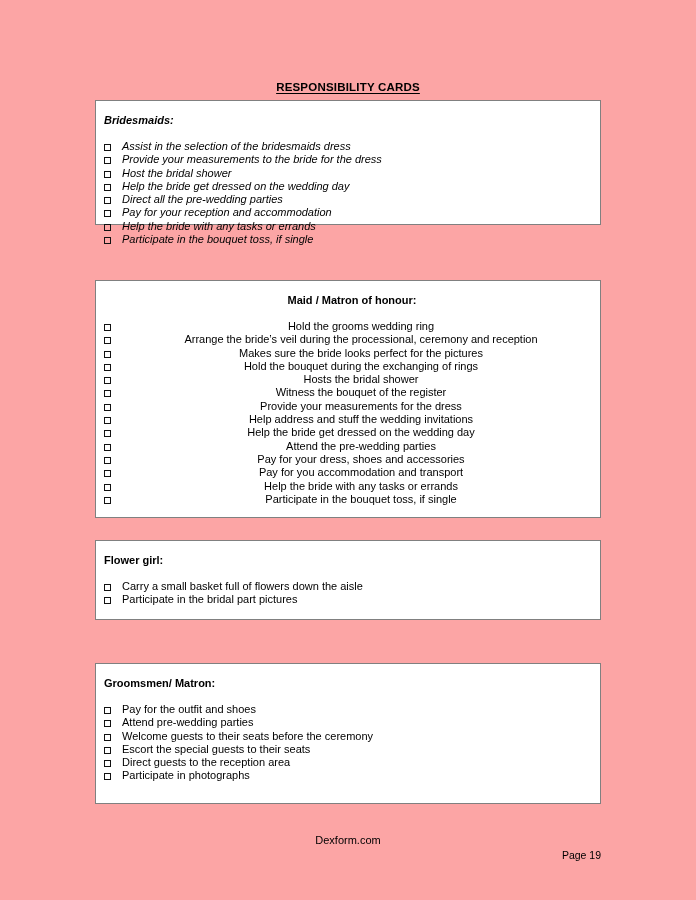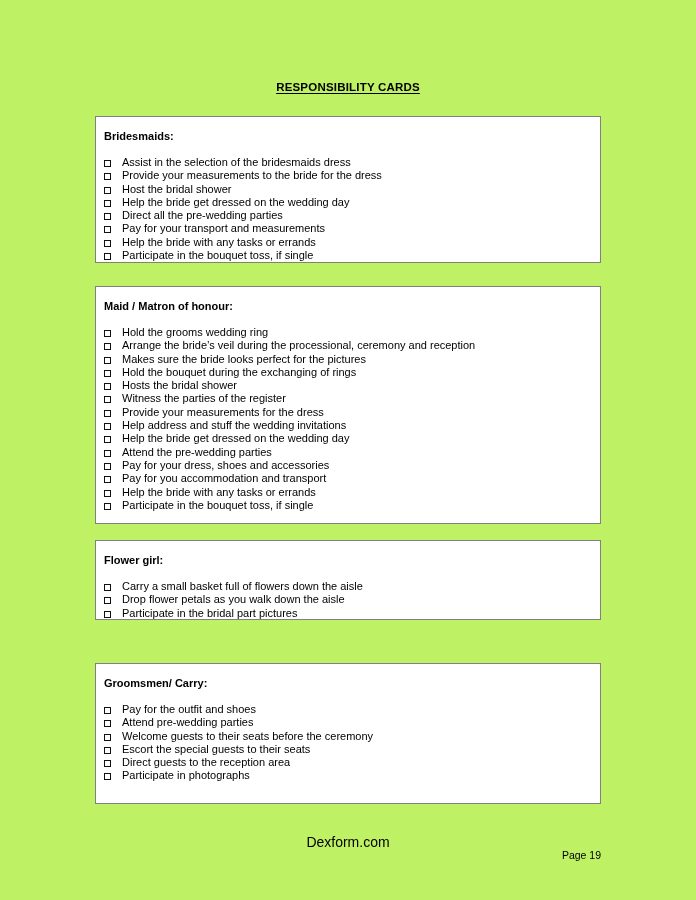--- a/index.html
+++ b/index.html
@@ -12,21 +12,21 @@
     height: 900px;
     position: relative;
     font-family: "Liberation Sans", sans-serif;
     color: #000000;
     -webkit-font-smoothing: antialiased;
   }
 
   .page {
     position: absolute;
     inset: 0;
-    background: #bef264;
+    background: #fca5a5;
   }
 
   .doc-title {
     position: absolute;
     left: 0;
     right: 0;
     top: 81px;
     text-align: center;
     font-size: 11.5px;
     font-weight: bold;
@@ -92,90 +92,89 @@
     border: 1.4px solid #111111;
     box-sizing: content-box;
   }
 
   .footer-site {
     position: absolute;
     left: 0;
     right: 0;
     top: 834px;
     text-align: center;
-    font-size: 14px;
+    font-size: 11px;
   }
 
   .footer-page {
     position: absolute;
     right: 95px;
     top: 849px;
     font-size: 10.5px;
   }
 </style>
 </head>
 <body>
 
 <div class="page">
 
   <div class="doc-title">
     <span>RESPONSIBILITY CARDS</span>
   </div>
 
   <div id="cards-container">
-      <div class="card" style="top: 116px; height: 147px;">
+      <div class="card" style="top: 100px; height: 125px; font-style: italic;">
         <div class="card-inner">
           <div class="card-header">Bridesmaids:</div>
           <ul class="bullet-list">
             <li class="bullet-item"><span class="bullet-marker"></span><span>Assist in the selection of the bridesmaids dress</span></li>
             <li class="bullet-item"><span class="bullet-marker"></span><span>Provide your measurements to the bride for the dress</span></li>
             <li class="bullet-item"><span class="bullet-marker"></span><span>Host the bridal shower</span></li>
             <li class="bullet-item"><span class="bullet-marker"></span><span>Help the bride get dressed on the wedding day</span></li>
             <li class="bullet-item"><span class="bullet-marker"></span><span>Direct all the pre-wedding parties</span></li>
             <li class="bullet-item"><span class="bullet-marker"></span></li>
-            <li class="bullet-item"><span class="bullet-marker"></span><span>Pay for your transport and measurements</span></li>
+            <li class="bullet-item"><span class="bullet-marker"></span><span>Pay for your reception and accommodation</span></li>
             <li class="bullet-item"><span class="bullet-marker"></span><span>Help the bride with any tasks or errands</span></li>
             <li class="bullet-item"><span class="bullet-marker"></span><span>Participate in the bouquet toss, if single</span></li>
           </ul>
         </div>
       </div>
-      <div class="card" style="top: 286px; height: 238px;">
+      <div class="card" style="top: 280px; height: 238px; text-align: center;">
         <div class="card-inner">
           <div class="card-header">Maid / Matron of honour:</div>
           <ul class="bullet-list">
             <li class="bullet-item"><span class="bullet-marker"></span><span>Hold the grooms wedding ring</span></li>
             <li class="bullet-item"><span class="bullet-marker"></span><span>Arrange the bride’s veil during the processional, ceremony and reception</span></li>
             <li class="bullet-item"><span class="bullet-marker"></span><span>Makes sure the bride looks perfect for the pictures</span></li>
             <li class="bullet-item"><span class="bullet-marker"></span><span>Hold the bouquet during the exchanging of rings</span></li>
             <li class="bullet-item"><span class="bullet-marker"></span><span>Hosts the bridal shower</span></li>
-            <li class="bullet-item"><span class="bullet-marker"></span><span>Witness the parties of the register</span></li>
+            <li class="bullet-item"><span class="bullet-marker"></span><span>Witness the bouquet of the register</span></li>
             <li class="bullet-item"><span class="bullet-marker"></span><span>Provide your measurements for the dress</span></li>
             <li class="bullet-item"><span class="bullet-marker"></span><span>Help address and stuff the wedding invitations</span></li>
             <li class="bullet-item"><span class="bullet-marker"></span><span>Help the bride get dressed on the wedding day</span></li>
             <li class="bullet-item"><span class="bullet-marker"></span><span>Attend the pre-wedding parties</span></li>
             <li class="bullet-item"><span class="bullet-marker"></span><span>Pay for your dress, shoes and accessories</span></li>
             <li class="bullet-item"><span class="bullet-marker"></span><span>Pay for you accommodation and transport</span></li>
             <li class="bullet-item"><span class="bullet-marker"></span><span>Help the bride with any tasks or errands</span></li>
             <li class="bullet-item"><span class="bullet-marker"></span><span>Participate in the bouquet toss, if single</span></li>
           </ul>
         </div>
       </div>
       <div class="card" style="top: 540px; height: 80px;">
         <div class="card-inner">
           <div class="card-header">Flower girl:</div>
           <ul class="bullet-list">
             <li class="bullet-item"><span class="bullet-marker"></span><span>Carry a small basket full of flowers down the aisle</span></li>
-            <li class="bullet-item"><span class="bullet-marker"></span><span>Drop flower petals as you walk down the aisle</span></li>
             <li class="bullet-item"><span class="bullet-marker"></span><span>Participate in the bridal part pictures</span></li>
           </ul>
         </div>
       </div>
       <div class="card" style="top: 663px; height: 141px;">
         <div class="card-inner">
-          <div class="card-header">Groomsmen/ Carry:</div>
+          <div class="card-header">Groomsmen/ Matron:</div>
           <ul class="bullet-list">
             <li class="bullet-item"><span class="bullet-marker"></span></li>
             <li class="bullet-item"><span class="bullet-marker"></span><span>Pay for the outfit and shoes</span></li>
             <li class="bullet-item"><span class="bullet-marker"></span><span>Attend pre-wedding parties</span></li>
             <li class="bullet-item"><span class="bullet-marker"></span><span>Welcome guests to their seats before the ceremony</span></li>
             <li class="bullet-item"><span class="bullet-marker"></span><span>Escort the special guests to their seats</span></li>
             <li class="bullet-item"><span class="bullet-marker"></span><span>Direct guests to the reception area</span></li>
             <li class="bullet-item"><span class="bullet-marker"></span><span>Participate in photographs</span></li>
           </ul>
         </div>

